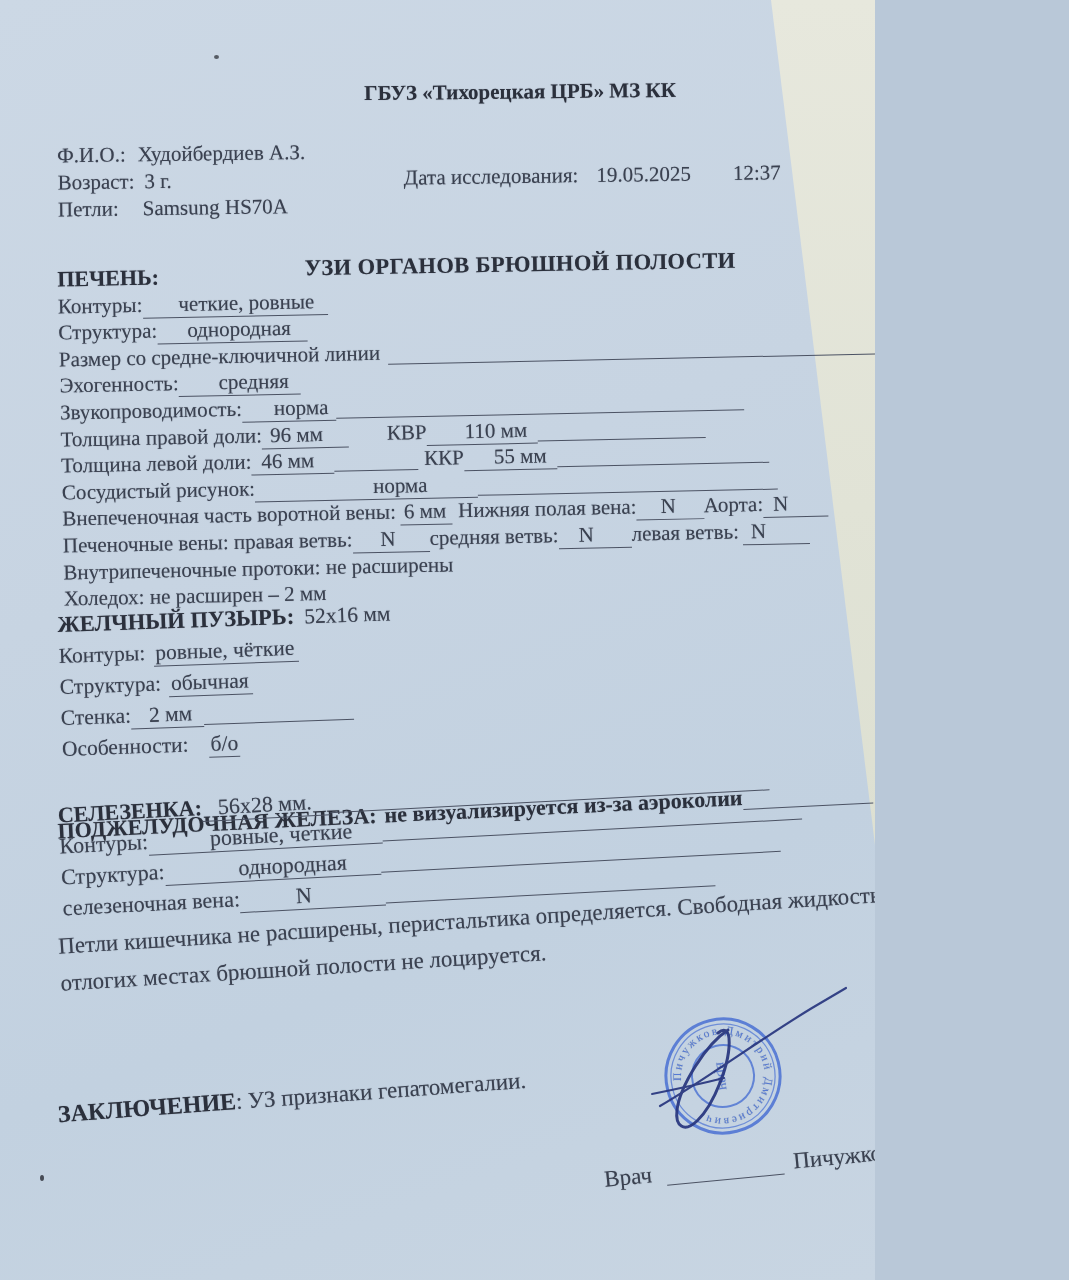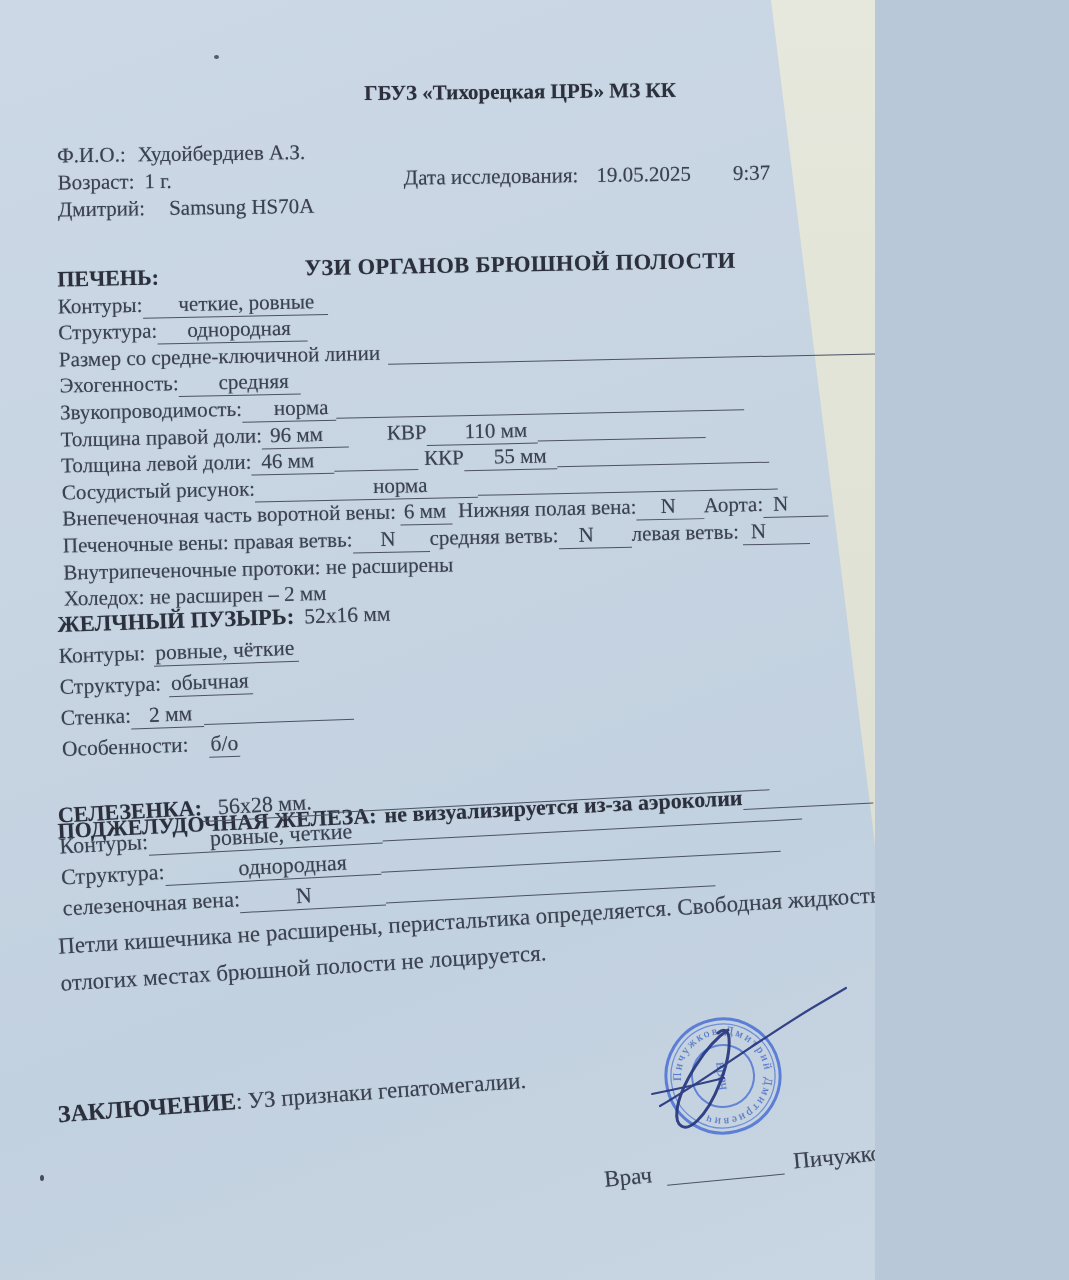--- a/index.html
+++ b/index.html
@@ -53,24 +53,24 @@
 
   <div class="sec sec-org line b">
     <span>ГБУЗ «Тихорецкая ЦРБ» МЗ КК</span>
   </div>
 
   <div class="sec sec-patient">
     <div class="line">
       <span>Ф.И.О.:</span><span class="sp" style="width:12px"></span><span>Худойбердиев А.З.</span>
     </div>
     <div class="line">
-      <span>Возраст:</span><span class="sp" style="width:10px"></span><span>1 г.</span><span class="sp" style="width:232px"></span><span>Дата исследования:</span><span class="sp" style="width:18px"></span><span>19.05.2025</span><span class="sp" style="width:42px"></span><span>9:37</span>
+      <span>Возраст:</span><span class="sp" style="width:10px"></span><span>3 г.</span><span class="sp" style="width:232px"></span><span>Дата исследования:</span><span class="sp" style="width:18px"></span><span>19.05.2025</span><span class="sp" style="width:42px"></span><span>12:37</span>
     </div>
     <div class="line">
-      <span>Дмитрий:</span><span class="sp" style="width:24px"></span><span>Samsung HS70A</span>
+      <span>Петли:</span><span class="sp" style="width:24px"></span><span>Samsung HS70A</span>
     </div>
   </div>
 
   <div class="sec sec-title line b">
     <span>УЗИ ОРГАНОВ БРЮШНОЙ ПОЛОСТИ</span>
   </div>
 
   <div class="sec sec-liver">
     <div class="line hd b"><span>ПЕЧЕНЬ:</span></div>
     <div class="line">

